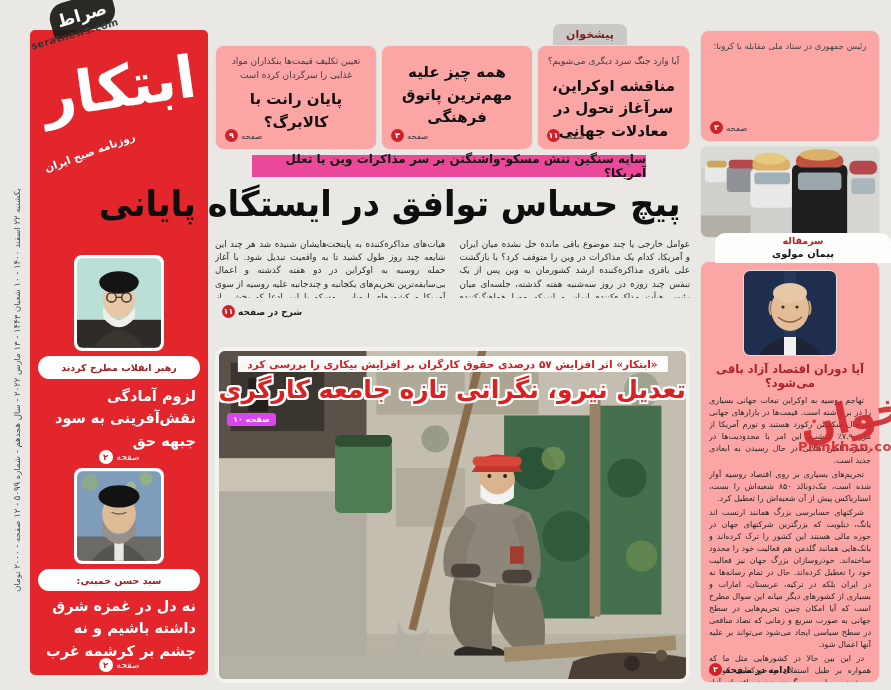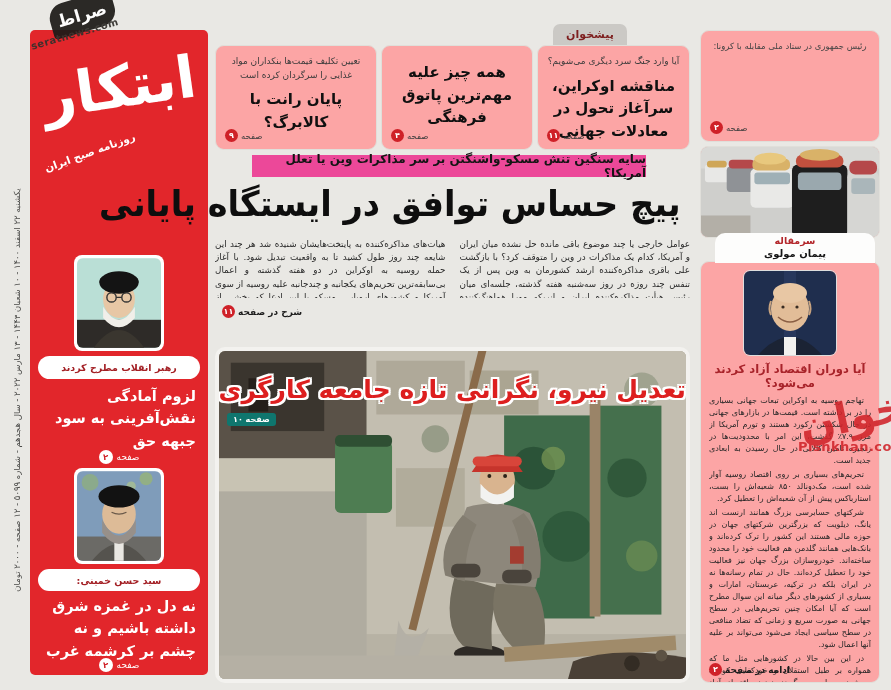--- a/index.html
+++ b/index.html
@@ -72,30 +72,30 @@
   .photo-card{position:absolute;left:215px;top:347px;width:475px;height:336px;border-radius:10px;
               border:4px solid #f3f2ef;box-sizing:border-box;overflow:hidden;background:#b7b2a4;}
   .photo-card svg{position:absolute;left:0;top:0;width:100%;height:100%;}
   .photo-kicker{position:absolute;left:50%;transform:translateX(-50%);top:5px;
                 background:rgba(255,255,255,.96);padding:2px 10px;font-size:10.5px;
                 font-weight:bold;color:#cf1f24;white-space:nowrap;}
   .photo-headline{position:absolute;left:0;right:0;top:24px;text-align:center;font-size:25px;
                   font-weight:bold;color:#dd1f1f;white-space:nowrap;
                   text-shadow:-2px -2px 0 #fff,2px -2px 0 #fff,-2px 2px 0 #fff,2px 2px 0 #fff,
                               0 -2px 0 #fff,0 2px 0 #fff,-2px 0 0 #fff,2px 0 0 #fff;}
-  .photo-page-tag{position:absolute;left:8px;top:62px;background:#0f766e;color:#fff;font-size:8px;
+  .photo-page-tag{position:absolute;left:8px;top:62px;background:#d946ef;color:#fff;font-size:8px;
                   font-weight:bold;padding:2px 6px;border-radius:3px;}
   
   .corona{padding:9px 9px 20px;}
   .corona .kicker{font-size:8.5px;color:#444;text-align:center;line-height:1.5;}
   .corona .headline{font-size:14.5px;font-weight:bold;text-align:center;line-height:1.55;
                     margin-top:5px;color:#101010;}
   .traffic-card{left:700px;top:146px;width:180px;height:92px;padding:0;border-radius:8px;}
   .traffic-card svg{width:100%;height:100%;display:block;}
-  .edit-tab{position:absolute;left:715px;top:233px;width:160px;height:30px;background:#fdfdfc;
+  .edit-tab{position:absolute;left:715px;top:233px;width:176px;height:30px;background:#fdfdfc;
             border-radius:10px 10px 0 0;z-index:5;text-align:center;line-height:1.3;
             padding-top:2px;box-sizing:border-box;}
   .edit-tab .sec{font-size:9.5px;font-weight:bold;color:#b3262a;}
   .edit-tab .auth{font-size:10px;font-weight:bold;color:#151515;}
   .editorial{left:700px;top:261px;width:180px;height:422px;z-index:4;padding:6px 8px 22px;}
   .edit-photo{width:92px;height:84px;margin:2px auto 6px;border-radius:7px;overflow:hidden;
               border:1px solid #ddd;}
   .edit-photo svg{width:100%;height:100%;display:block;}
   .edit-headline{font-size:11.5px;font-weight:bold;color:#a8232a;text-align:center;
                  margin-bottom:5px;}
@@ -230,21 +230,21 @@
         <rect x="40" y="66" width="12" height="18" fill="#f2f1ee"></rect>
         <ellipse cx="46" cy="38" rx="19" ry="22" fill="#e2bd98"></ellipse>
         <ellipse cx="46" cy="22" rx="17" ry="10" fill="#e8c7a4"></ellipse>
         <path d="M34 46 q12 10 24 0" stroke="#8a5f44" stroke-width="1.6" fill="none"></path>
         <circle cx="39" cy="36" r="1.6" fill="#3a2d22"></circle>
         <circle cx="53" cy="36" r="1.6" fill="#3a2d22"></circle>
         <path d="M27 30 q-3 8 0 14" stroke="#c8a37f" stroke-width="2" fill="none"></path>
         <path d="M65 30 q3 8 0 14" stroke="#c8a37f" stroke-width="2" fill="none"></path>
       </svg>
     </div>
-    <div class="edit-headline">آیا دوران اقتصاد آزاد کردند می‌شود؟</div>
+    <div class="edit-headline">آیا دوران اقتصاد آزاد باقی می‌شود؟</div>
     <div class="edit-body">
       <p>تهاجم روسیه به اوکراین تبعات جهانی بسیاری را در بر داشته است. قیمت‌ها در بازارهای جهانی در حال شکستن رکورد هستند و تورم آمریکا از مرز ۷.۹٪ گذشت، این امر با محدودیت‌ها در زنجیره تامین کالایی در حال رسیدن به ابعادی جدید است.</p>
       <p>تحریم‌های بسیاری بر روی اقتصاد روسیه آوار شده است، مک‌دونالد ۸۵۰ شعبه‌اش را بست، استارباکس پیش از آن شعبه‌اش را تعطیل کرد.</p>
       <p>شرکتهای حسابرسی بزرگ همانند ارنست اند یانگ، دیلویت که بزرگترین شرکتهای جهان در حوزه مالی هستند این کشور را ترک کرده‌اند و بانک‌هایی همانند گلدمن هم فعالیت خود را محدود ساخته‌اند. خودروسازان بزرگ جهان نیز فعالیت خود را تعطیل کرده‌اند. حال در تمام رسانه‌ها نه در ایران بلکه در ترکیه، عربستان، امارات و بسیاری از کشورهای دیگر میانه این سوال مطرح است که آیا امکان چنین تحریم‌هایی در سطح جهانی به صورت سریع و زمانی که تضاد منافعی در سطح سیاسی ایجاد می‌شود می‌تواند بر علیه آنها اعمال شود.</p>
       <p>در این بین حالا در کشورهایی مثل ما که همواره بر طبل استقلال و خودکفایی کوبیده می‌شود بسیاری می‌گویند دیدید، اقتصاد آزاد جواب نمی‌دهد، دیدید اقتصادی هم که سرمایه‌گذاری در آن خارجی‌ها سرمایه کرده‌اند هم در یک شب تحریم شدند؟</p>
 
     </div>
     <div class="more-line" style="left:8px;bottom:6px;position:absolute;">
       <span class="num">۲</span>
       <span>ادامه در صفحه</span>
@@ -310,20 +310,21 @@
         <circle cx="291" cy="128" r="2" fill="#2c2319"></circle>
       </g>
       <rect x="0" y="312" width="475" height="24" fill="#b5b0a4"></rect>
       <g transform="rotate(-4 370 306)">
         <rect x="290" y="298" width="175" height="15" fill="#a08b6a"></rect>
       </g>
       <path d="M360 318 q40 -16 115 -4 l0 22 -120 0 Z" fill="#4a4036"></path>
       <circle cx="420" cy="320" r="8" fill="#332c24"></circle>
       <circle cx="450" cy="312" r="6" fill="#5c5244"></circle>
     </svg>
+    <div class="photo-kicker">«ابتکار» اثر افزایش ۵۷ درصدی حقوق کارگران بر افزایش بیکاری را بررسی کرد</div>
     <div class="photo-headline">تعدیل نیرو، نگرانی تازه جامعه کارگری</div>
     <div class="photo-page-tag">صفحه ۱۰</div>
   </div>
 
   <div class="wm-serat">
     <div class="wm-serat-logo">صراط</div>
     <div class="wm-serat-site">seratnews.com</div>
   </div>
 
   <div class="wm-pishkhan">

